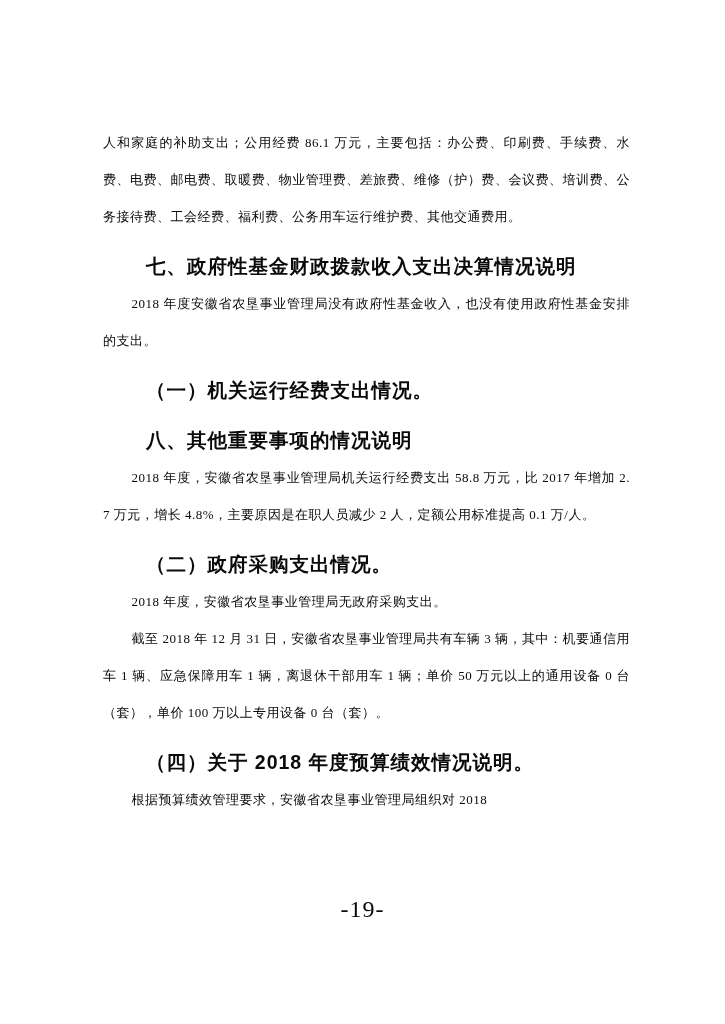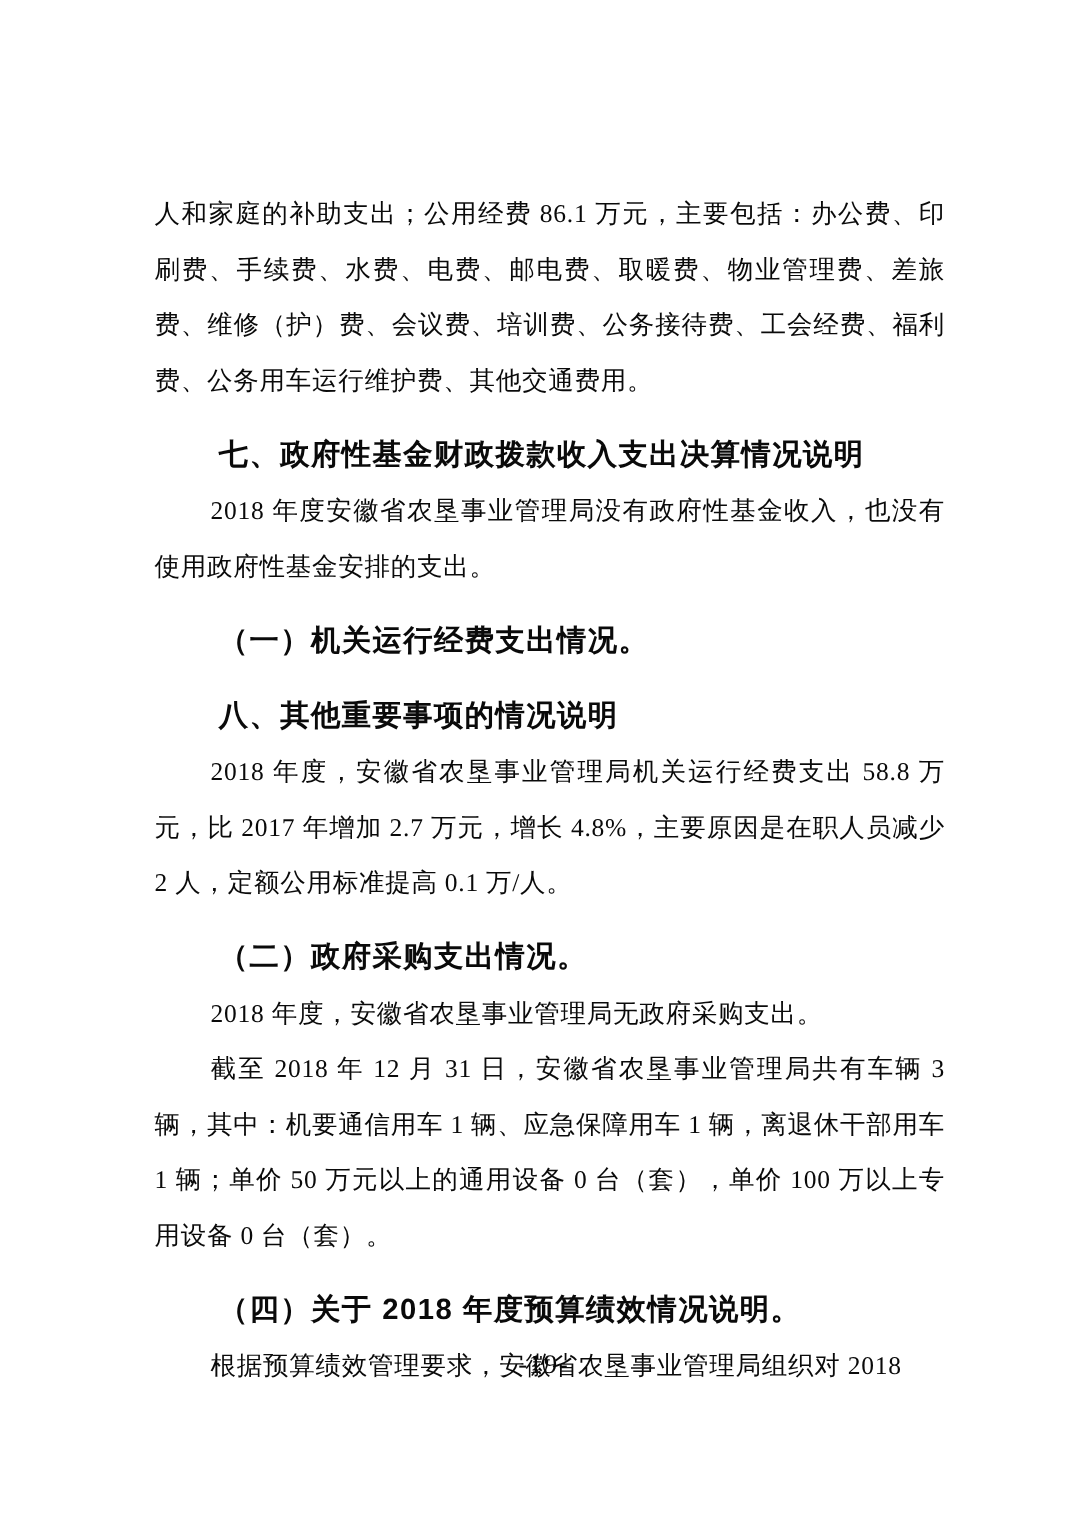--- a/index.html
+++ b/index.html
@@ -17,21 +17,21 @@
     color: #0a0a0a;
   }
   .content {
     position: absolute;
     left: 103px;
     top: 124px;
     width: 527px;
   }
   .para {
     margin: 0;
-    font-size: 17px;
+    font-size: 13px;
     line-height: 37px;
     text-align: justify;
     letter-spacing: 0.5px;
     word-break: break-all;
   }
   .heading {
     font-weight: 700;
     letter-spacing: 1px;
     font-family: "Liberation Sans", "DejaVu Sans", sans-serif;
     font-size: 19.5px;
@@ -39,21 +39,21 @@
   }
   .indent {
     text-indent: 2.2em;
   }
   .footer {
     position: absolute;
     top: 894px;
     left: 0;
     width: 100%;
     text-align: center;
-    font-size: 18px;
+    font-size: 24px;
     line-height: 30px;
     letter-spacing: 1px;
   }
 </style>
 </head>
 <body>
 
 <div class="page">
   <div class="content">
     <p class="para">人和家庭的补助支出；公用经费 86.1 万元，主要包括：办公费、印刷费、手续费、水费、电费、邮电费、取暖费、物业管理费、差旅费、维修（护）费、会议费、培训费、公务接待费、工会经费、福利费、公务用车运行维护费、其他交通费用。</p>

